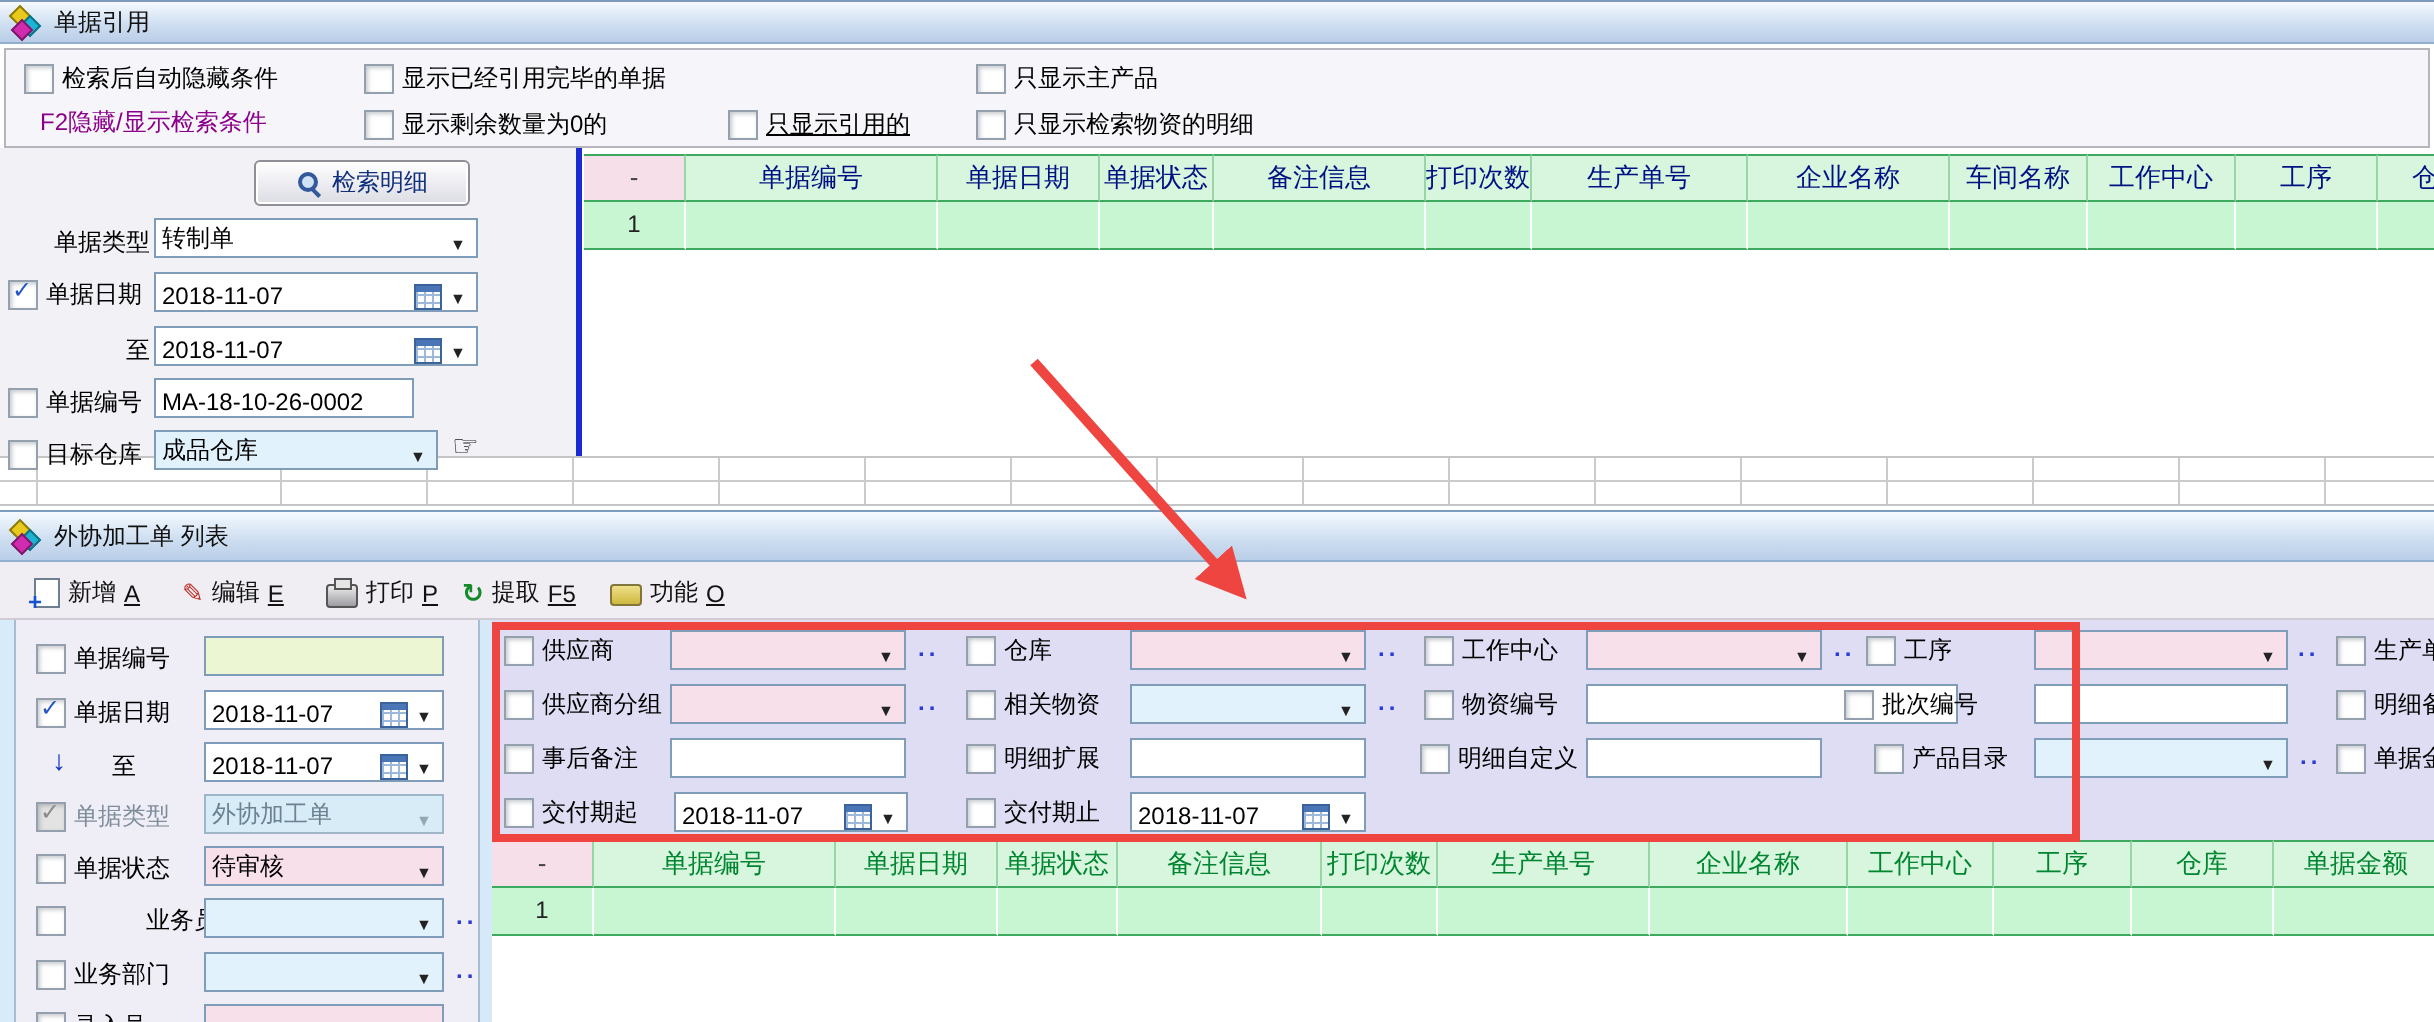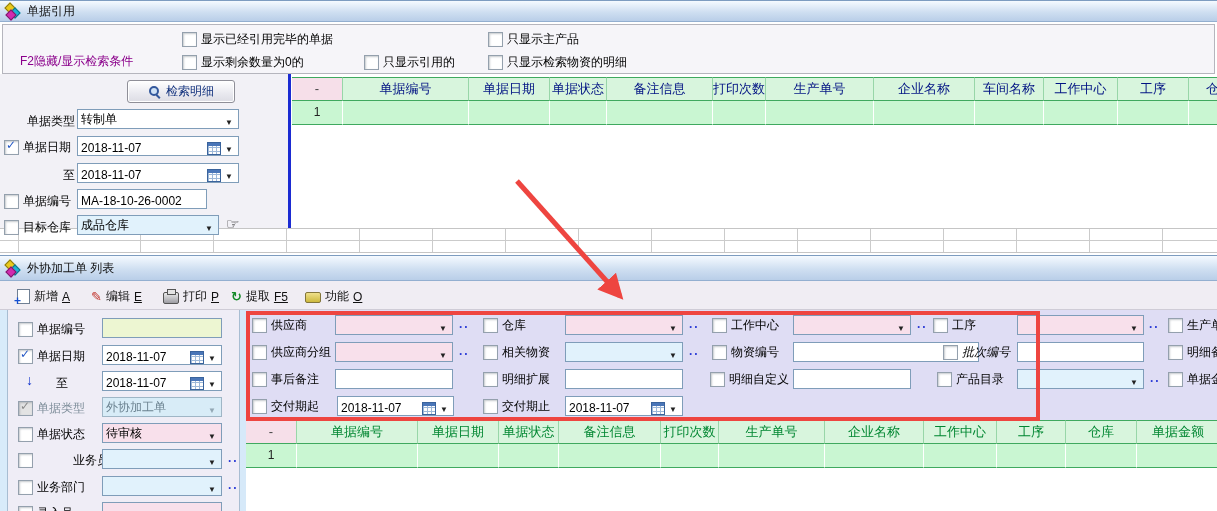--- a/index.html
+++ b/index.html
@@ -95,31 +95,35 @@
     <span class="wicon">
         <i class="d1"></i>
         <i class="d2"></i>
         <i class="d3"></i>
       </span>
     <span class="titletext">单据引用</span>
   </div>
 
   <div class="abs" style="left:2px;top:24px;width:1213px;height:50px;background:#f6f5f9;border:1px solid #b5b5bd;"></div>
 
+  <div class="abs frow" style="left:12px;top:29px;">
+    <span class="cb"></span>
+    <span class="flab">检索后自动隐藏条件</span>
+  </div>
   <div class="abs flab purple" style="left:20px;top:53px;">F2隐藏/显示检索条件</div>
 
   <div class="abs frow" style="left:182px;top:29px;">
     <span class="cb"></span>
     <span class="flab">显示已经引用完毕的单据</span>
   </div>
   <div class="abs frow" style="left:182px;top:52px;">
     <span class="cb"></span>
     <span class="flab">显示剩余数量为0的</span>
   </div>
-  <div class="abs frow" style="left:364px;top:52px;">
+  <div class="abs frow" style="left:364px;top:52px;text-decoration:underline;">
     <span class="cb"></span>
     <span class="flab">只显示引用的</span>
   </div>
   <div class="abs frow" style="left:488px;top:29px;">
     <span class="cb"></span>
     <span class="flab">只显示主产品</span>
   </div>
   <div class="abs frow" style="left:488px;top:52px;">
     <span class="cb"></span>
     <span class="flab">只显示检索物资的明细</span>
@@ -396,21 +400,21 @@
       <span class="arw"></span>
   </div>
   <span class="abs dots" style="left:689px;top:344px;">..</span>
 
   <div class="abs frow" style="left:712px;top:342px;">
     <span class="cb"></span>
     <span class="flab">物资编号</span>
   </div>
   <div class="abs ctl" style="left:793px;top:342px;width:186px;"></div>
 
-  <div class="abs frow" style="left:943px;top:342px;font-style:italic;">
+  <div class="abs frow" style="left:922px;top:342px;">
     <span class="cb"></span>
     <span class="flab">批次编号</span>
   </div>
   <div class="abs ctl" style="left:1017px;top:342px;width:127px;"></div>
 
   <div class="abs frow" style="left:1168px;top:342px;">
     <span class="cb"></span>
     <span class="flab">明细备</span>
   </div>
 

